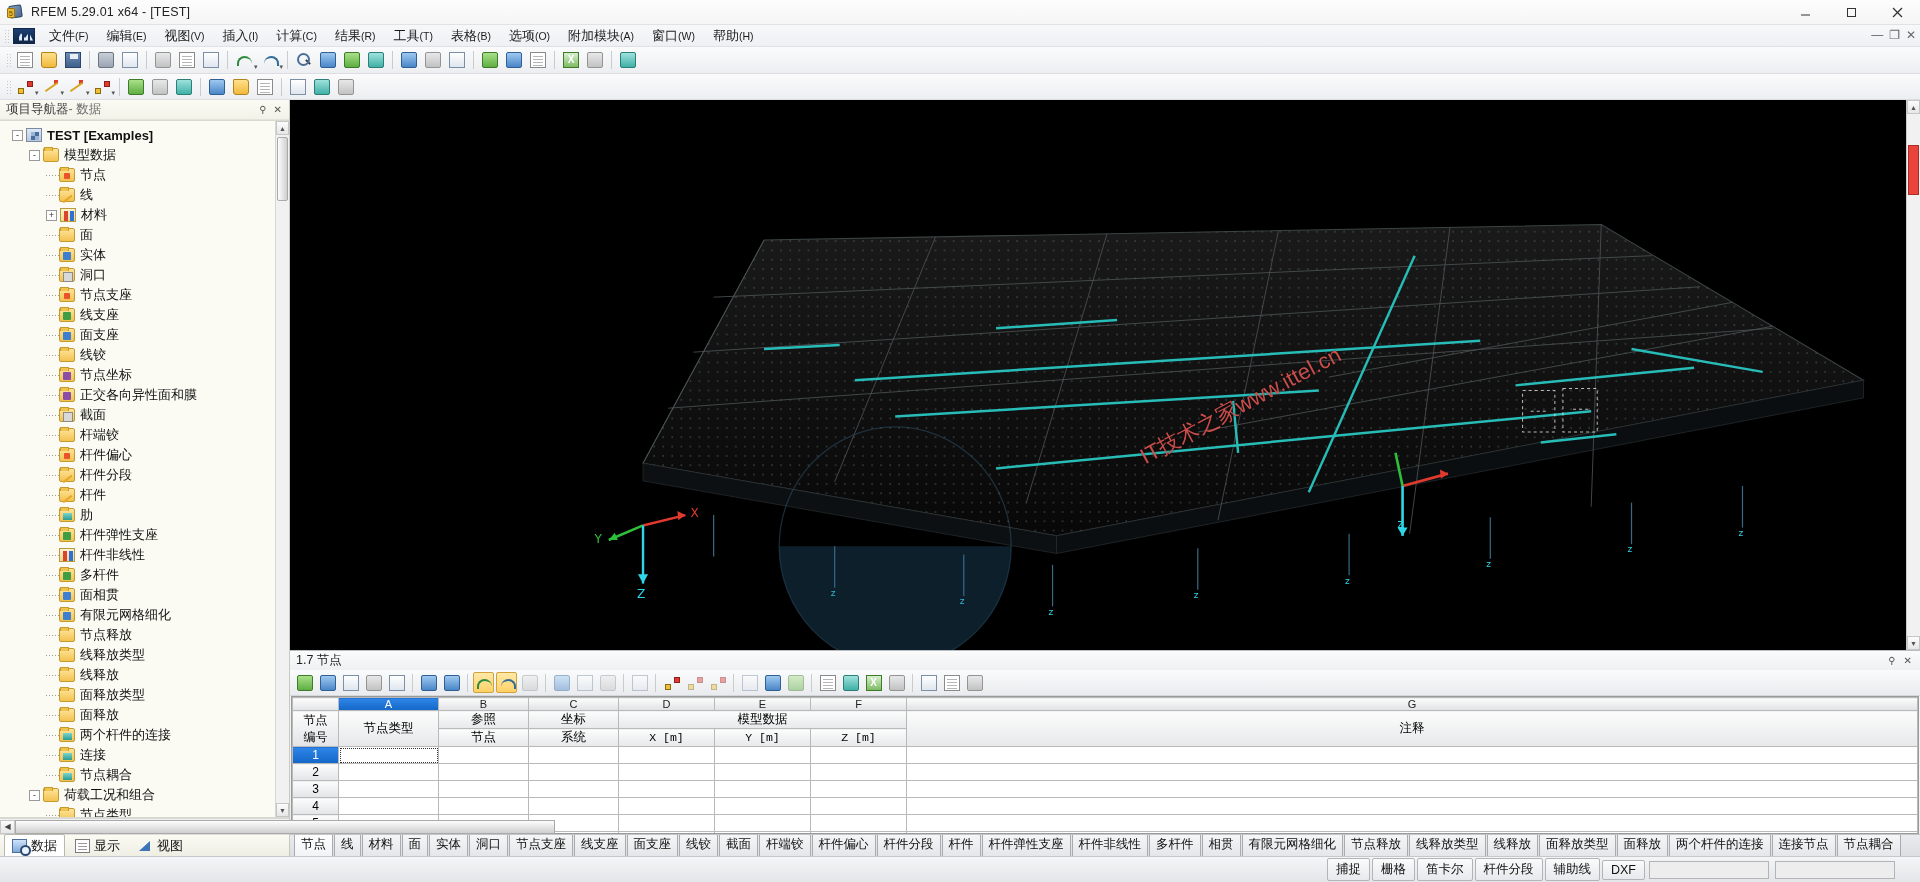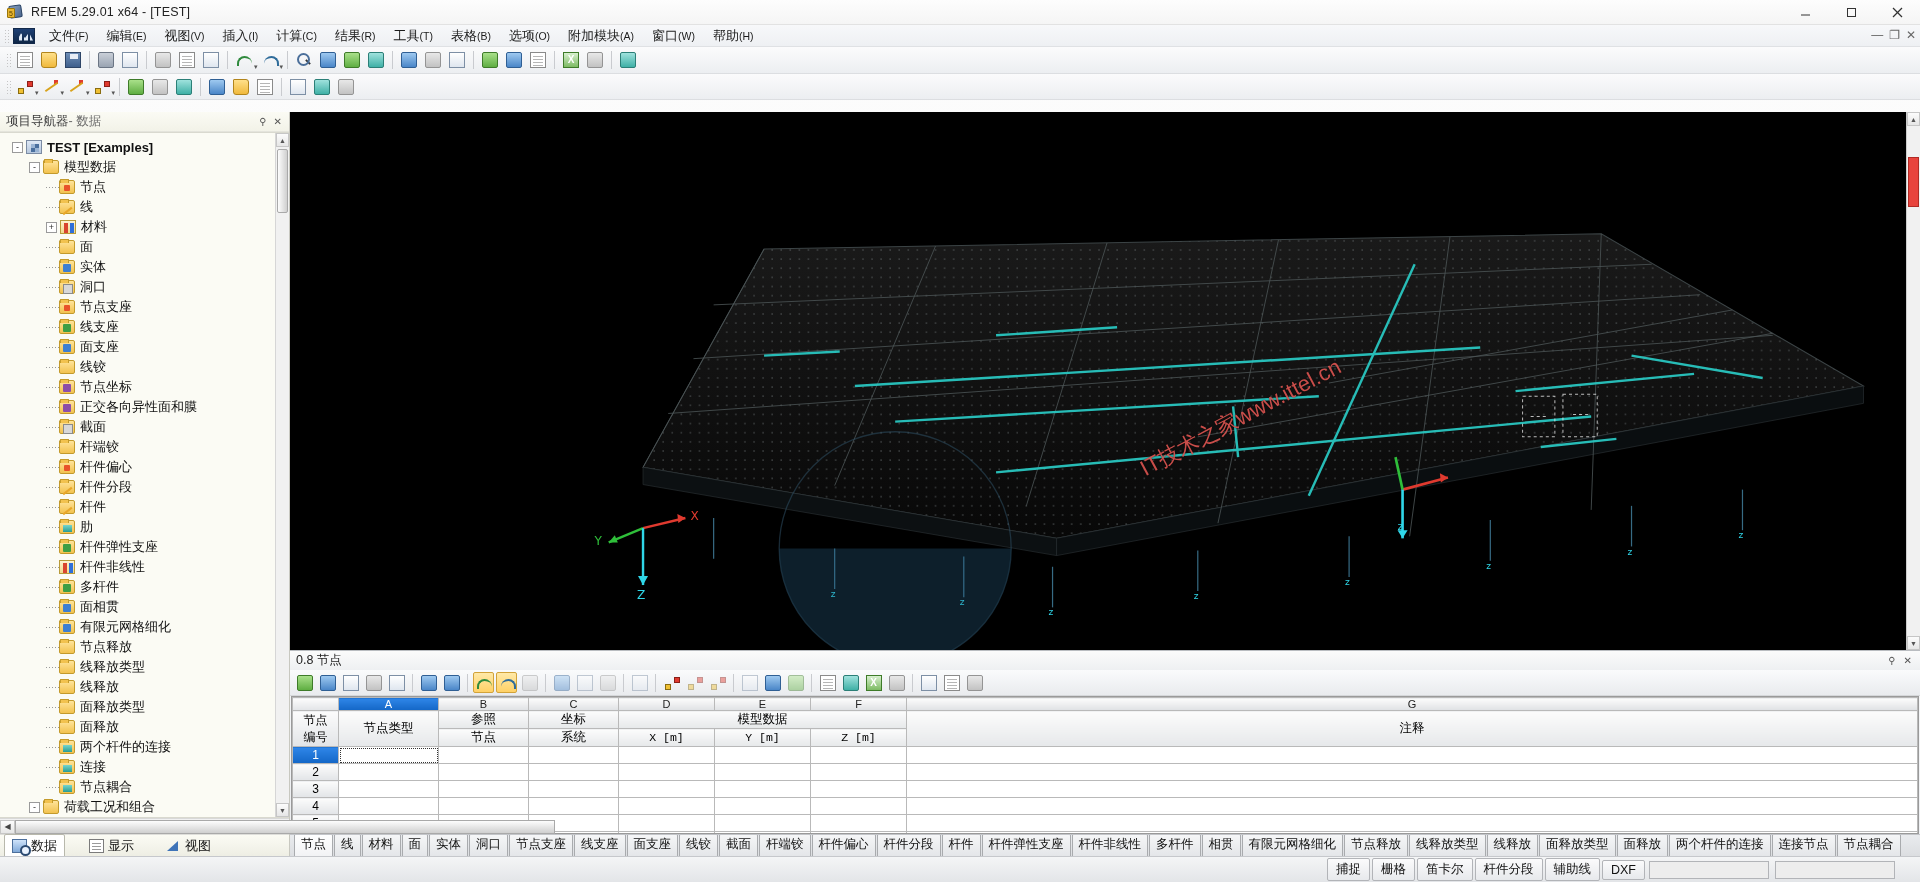--- a/index.html
+++ b/index.html
@@ -111,21 +111,21 @@
   .g.blue { background:linear-gradient(#9ec9f0,#4a86c8); border:1px solid #2f5f94; border-radius:2px;}
   .g.teal { background:linear-gradient(#9fe2dd,#3fb0a6); border:1px solid #2b7f77; border-radius:2px;}
   .g.grey { background:linear-gradient(#e8e8e8,#c2c2c2); border:1px solid #949494; border-radius:2px;}
   .g.mag { background:transparent;}
   .g.mag:after{content:"";position:absolute;left:1px;top:1px;width:9px;height:9px;border:2px solid #4b6f9a;border-radius:50%;}
   .g.mag:before{content:"";position:absolute;left:9px;top:9px;width:6px;height:2px;background:#333;transform:rotate(45deg);}
   .g.xls { background:linear-gradient(#d8f0cf,#7dbb63);border:1px solid #3e7b29;}
   .g.xls:after{content:"X";position:absolute;inset:0;color:#fff;font-size:10px;font-weight:bold;text-align:center;line-height:14px;}
 
   
-  .body { flex: 1; display:flex; min-height:0;margin-top:12px; }
+  .body { flex: 1; display:flex; min-height:0; }
 
   
   .leftpanel {
     width: 290px; flex:0 0 290px; display:flex;flex-direction:column;
     background:#fbfbf4; border-right:1px solid #c8c8c0;
   }
   .panel-caption {
     height:20px; display:flex; align-items:center; padding-left:6px;
     background: linear-gradient(#fbfbf4,#f2f2e8);
     font-size:12.5px; color:#3a3a3a; border-bottom:1px solid #e4e4dc;
@@ -176,21 +176,21 @@
   .vscroll .ar.up{top:0;} .vscroll .ar.dn{bottom:0;}
 
   .hscroll { height:16px; flex:0 0 16px; display:flex; align-items:center;
     background:#f1f1f1; border-top:1px solid #d8d8d8; }
   .hscroll .ar { width:15px;height:14px;display:flex;align-items:center;justify-content:center;
     font-size:8px;color:#444;background:linear-gradient(#fcfcfc,#e6e6e6);border:1px solid #c6c6c6;}
   .hscroll .track{flex:1;height:14px;background:#eaeaea;position:relative;}
   .hscroll .thumb{position:absolute;left:0;top:0;bottom:0;width:540px;
     background:linear-gradient(#fdfdfd,#cfcfcf);border:1px solid #a9a9a9;}
 
-  .panel-tabs { height:22px; flex:0 0 22px; display:flex; align-items:center; gap:16px;
+  .panel-tabs { height:22px; flex:0 0 22px; display:flex; align-items:center; gap:2px;
     padding-left:4px; background:linear-gradient(#fbfbf4,#eeeee4); border-top:1px solid #dededa;}
   .ptab { display:flex;align-items:center;gap:4px;padding:2px 7px;font-size:13px;color:#111;
     border:1px solid transparent;border-radius:2px;}
   .ptab.active{ background:#fff; border-color:#b8b8ac; }
   .ptab .pic{width:15px;height:14px;position:relative;flex:0 0 15px;}
   .pic.data{background:linear-gradient(#cfe3fa,#7fa8d8);border:1px solid #4c6f9c;}
   .pic.data:after{content:"";position:absolute;left:7px;top:5px;width:7px;height:7px;border:2px solid #2b4a72;border-radius:50%;background:#eaf3ff;}
   .pic.disp{background:#fff;border:1px solid #7b7b7b;}
   .pic.disp:after{content:"";position:absolute;left:2px;top:3px;right:2px;height:1px;background:#9a9a9a;box-shadow:0 3px 0 #9a9a9a,0 6px 0 #9a9a9a;}
   .pic.view{background:transparent;}
@@ -795,21 +795,21 @@
         <div class="watermark">IT技术之家www.ittel.cn</div>
         <div class="vp-scroll">
           <div class="ar up">▲</div>
           <div class="thumb"></div>
           <div class="ar dn">▼</div>
         </div>
       </div>
 
       <div class="tablepanel">
         <div class="tp-caption">
-          <span>0.8 节点</span>
+          <span>1.7 节点</span>
           <span class="btns">
             <span>⚲</span>
             <span>✕</span>
           </span>
         </div>
         <div class="tp-toolbar">
           <div class="tbtn">
               <span class="g green"></span>
             </div>
           <div class="tbtn">

